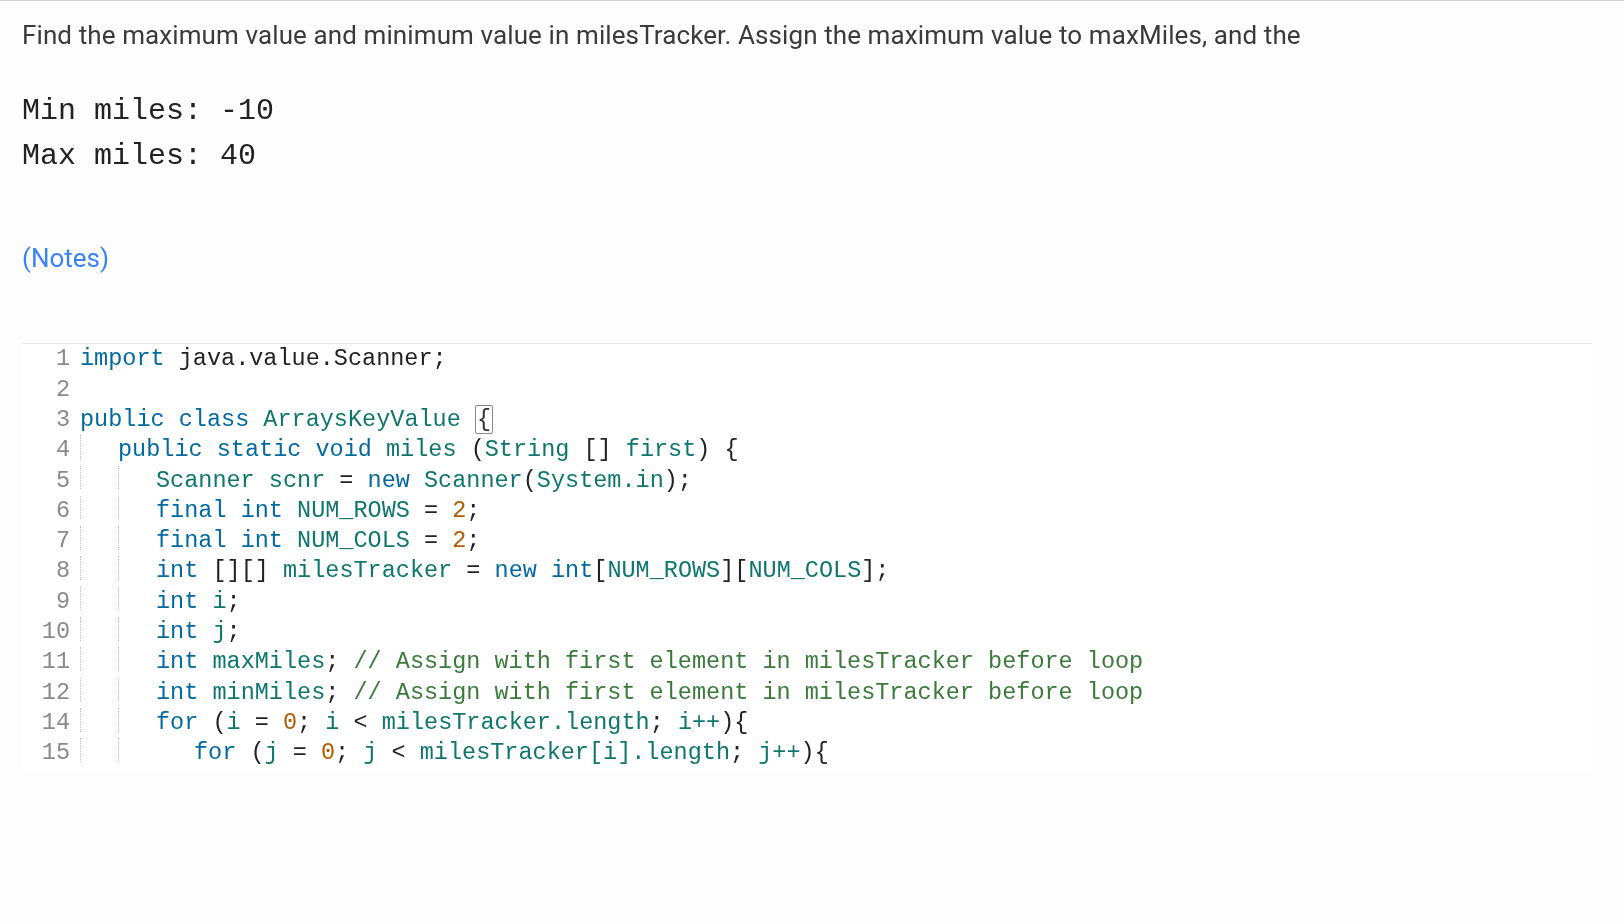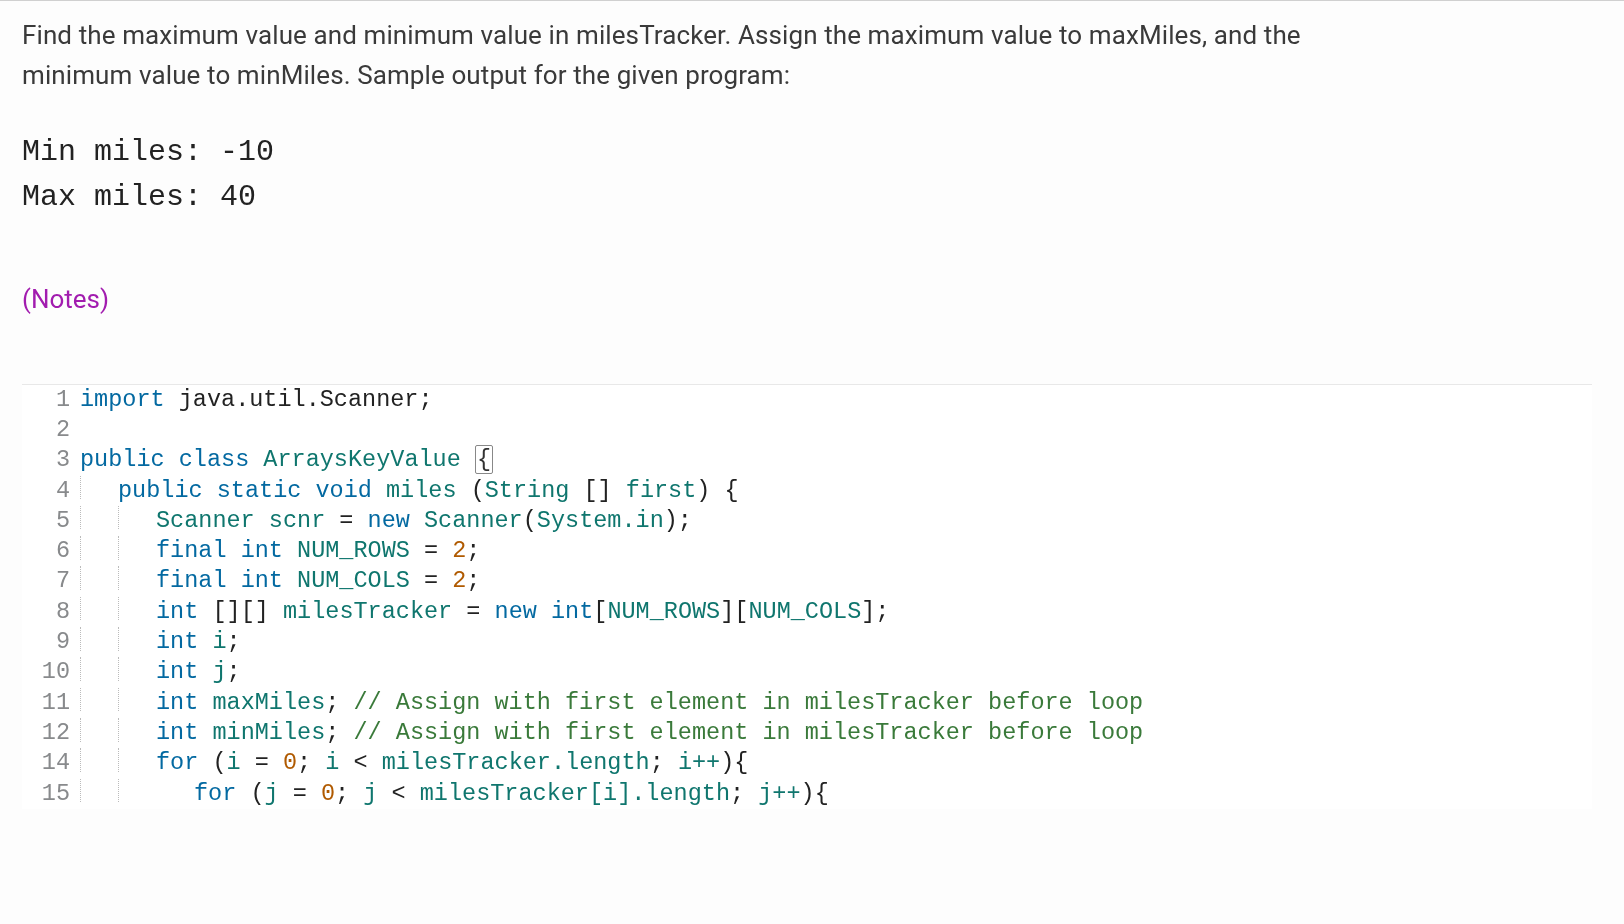--- a/index.html
+++ b/index.html
@@ -25,21 +25,21 @@
   .sample-output {
     font-family: "Courier New", Courier, monospace;
     font-size: 30px;
     line-height: 1.5;
     color: #222;
     margin-bottom: 64px;
     white-space: pre;
     font-weight: 500;
   }
   .notes-link {
-    color: #a21caf;
+    color: #3b82f6;
     font-size: 26px;
     cursor: pointer;
     display: inline-block;
     margin-bottom: 70px;
   }
   .code-editor {
     background: #ffffff;
     border-top: 1px solid #e8e8e8;
     font-size: 23.5px;
     line-height: 1.29;
@@ -88,33 +88,32 @@
     vertical-align:top;
   }
 </style>
 </head>
 <body>
 
 <div class="content">
 
   <div class="prompt-text">
     <span>Find the maximum value and minimum value in milesTracker. Assign the maximum value to maxMiles, and the</span><br>
-    <span>minimum value to minMiles. Sample output for the given program:</span>
   </div>
 
   <div class="sample-output"><span>Min miles: -10</span>
 <span>Max miles: 40</span></div>
 
   <div class="notes-link">(Notes)</div>
 
   <div class="code-editor">
 
     <div class="code-row">
       <div class="gutter">1</div>
-      <div class="code-cell"><span class="kw">import</span> <span class="pkg">java.util.Scanner</span><span class="punct">;</span></div>
+      <div class="code-cell"><span class="kw">import</span> <span class="pkg">java.value.Scanner</span><span class="punct">;</span></div>
     </div>
 
     <div class="code-row">
       <div class="gutter">2</div>
       <div class="code-cell"></div>
     </div>
 
     <div class="code-row">
       <div class="gutter">3</div>
       <div class="code-cell"><span class="kw">public</span> <span class="kw">class</span> <span class="ident">ArraysKeyValue</span> <span class="cursor-box"><span>{</span></span></div>

